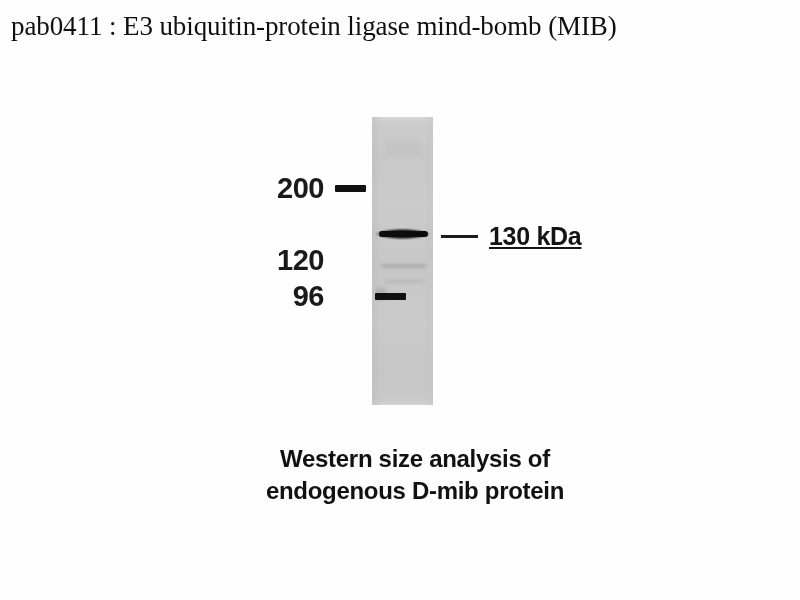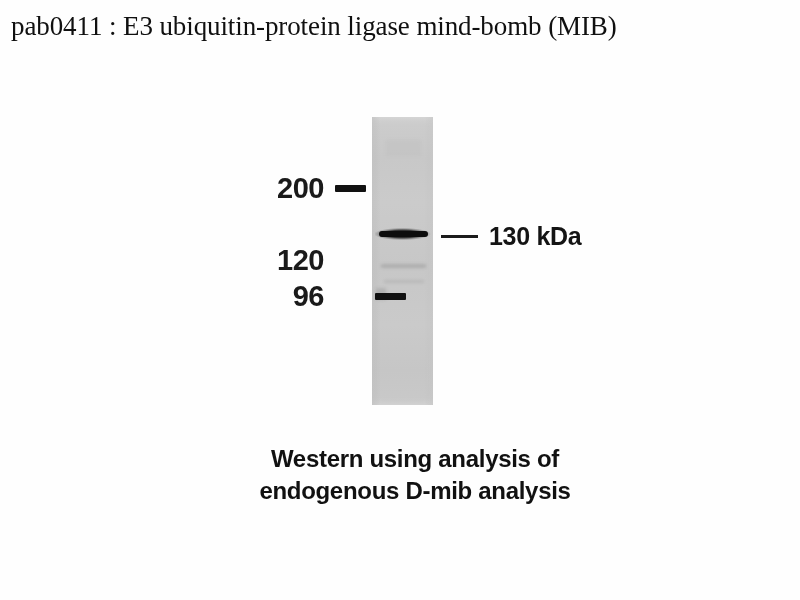--- a/index.html
+++ b/index.html
@@ -156,20 +156,21 @@
     margin-right: 11px;
   }
   #annotation-label {
     font-family: "Liberation Sans", sans-serif;
     font-size: 25px;
     font-weight: bold;
     color: #141414;
     line-height: 28px;
     letter-spacing: -0.3px;
     white-space: nowrap;
+    text-decoration: underline;
   }
 
   
   #figure-caption {
     position: absolute;
     left: 200px;
     top: 443px;
     width: 430px;
     text-align: center;
   }
@@ -217,17 +218,17 @@
     </div>
 
     <div id="band-annotation">
       <span id="annotation-dash"></span>
       <span id="annotation-label">130 kDa</span>
     </div>
 
   </div>
 
   <div id="figure-caption">
-    <div class="caption-line">Western using analysis of</div>
-    <div class="caption-line">endogenous D-mib analysis</div>
+    <div class="caption-line">Western size analysis of</div>
+    <div class="caption-line">endogenous D-mib protein</div>
   </div>
 
 </div>
 
 </body></html>

